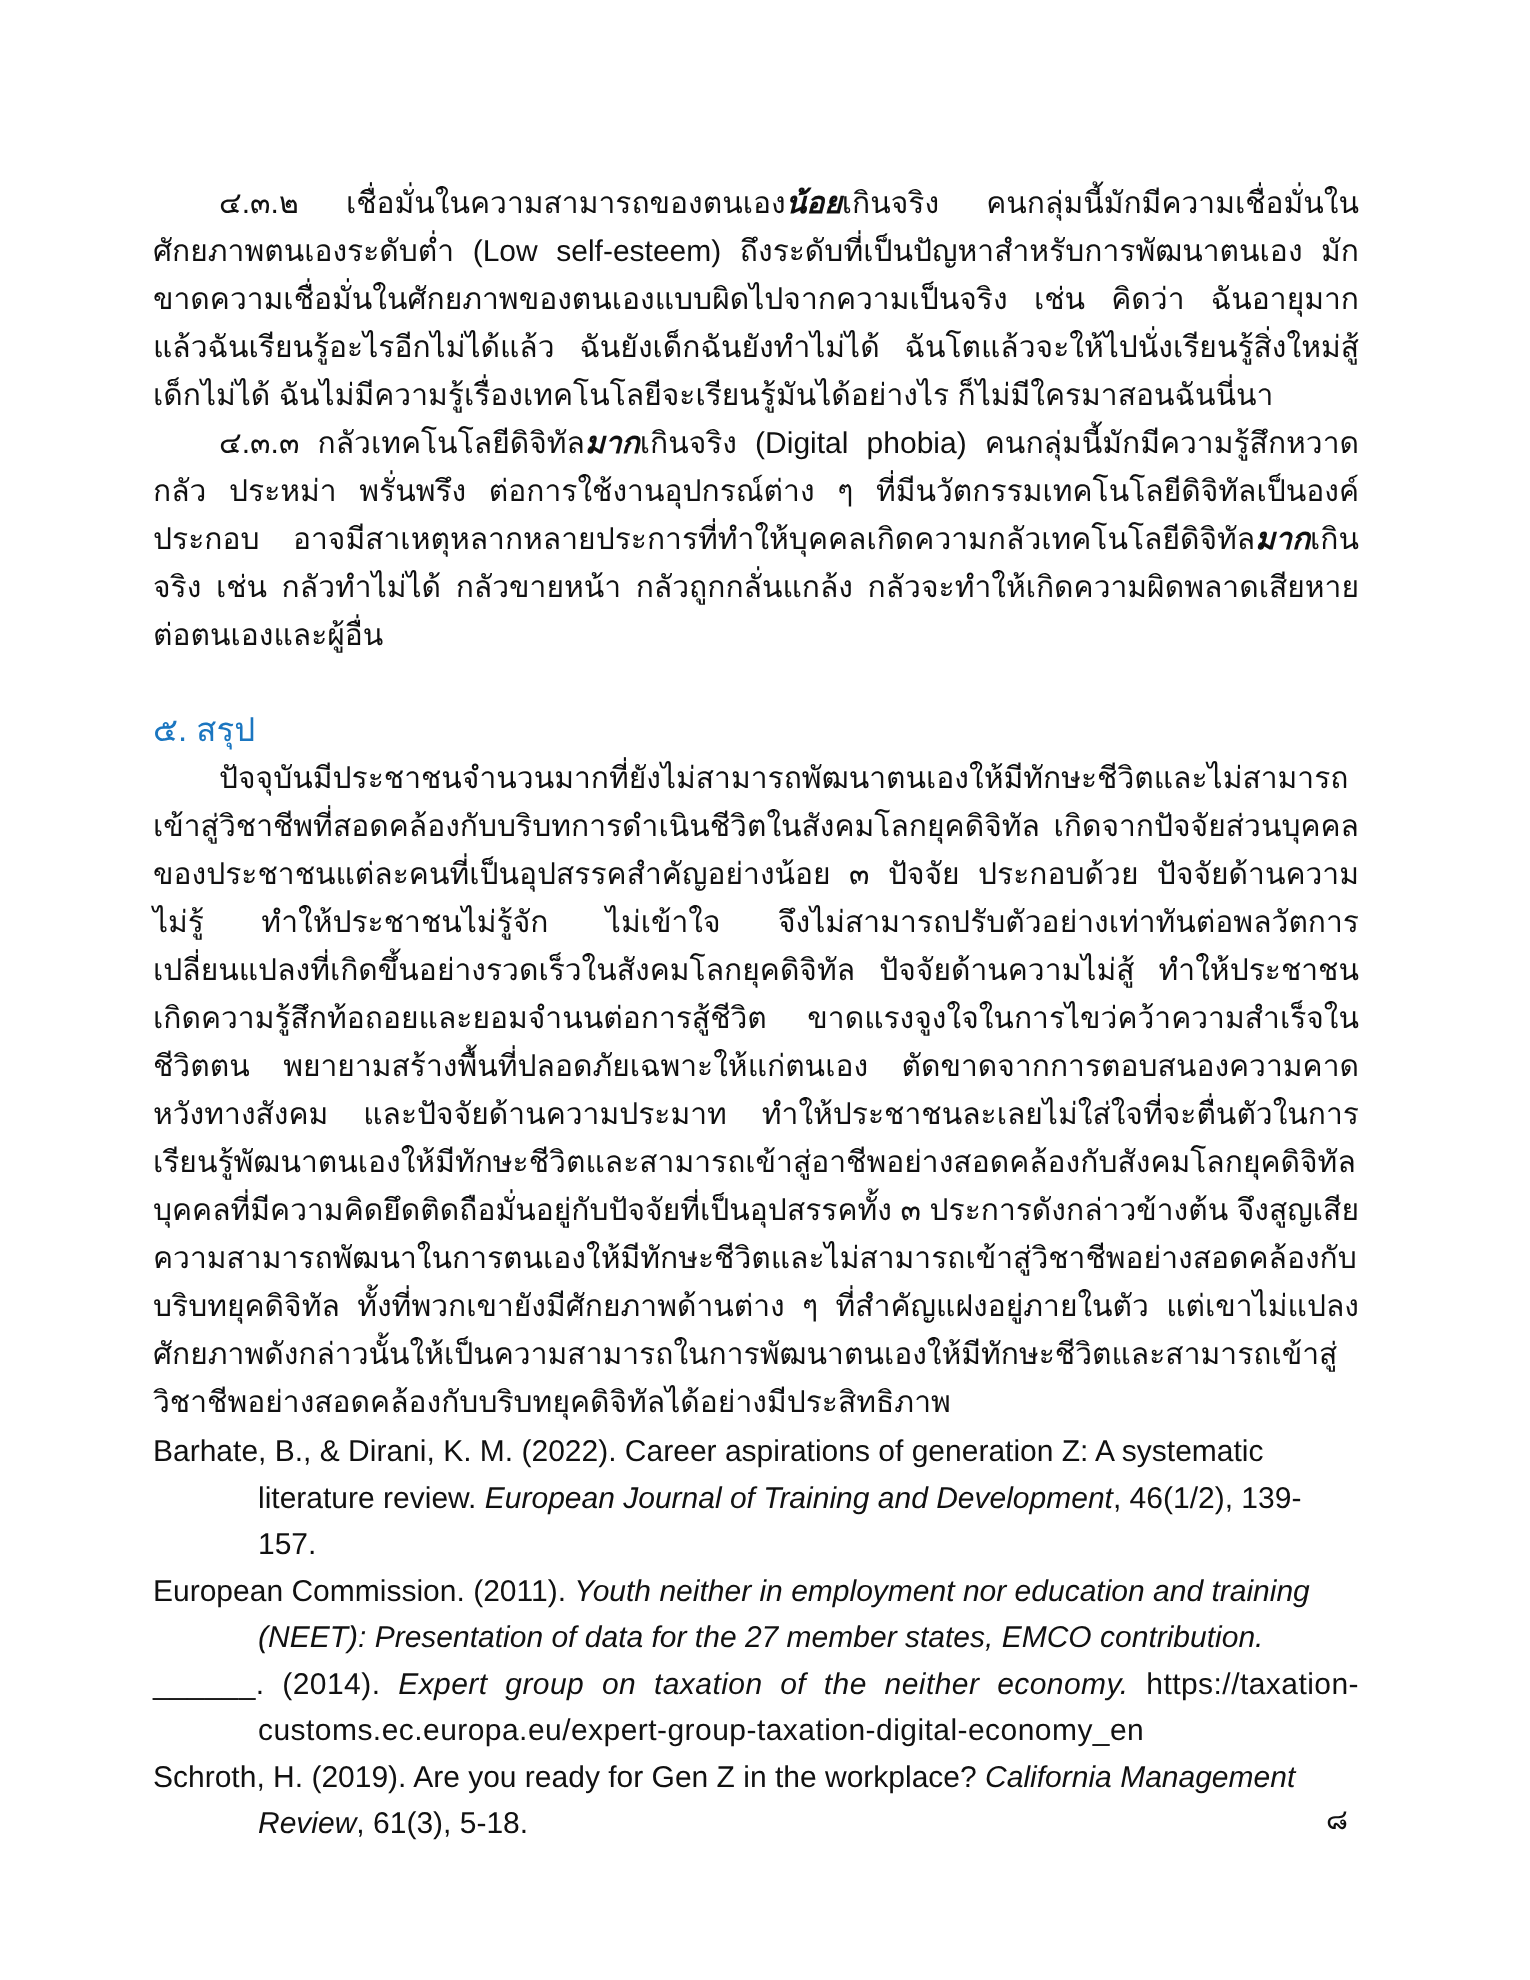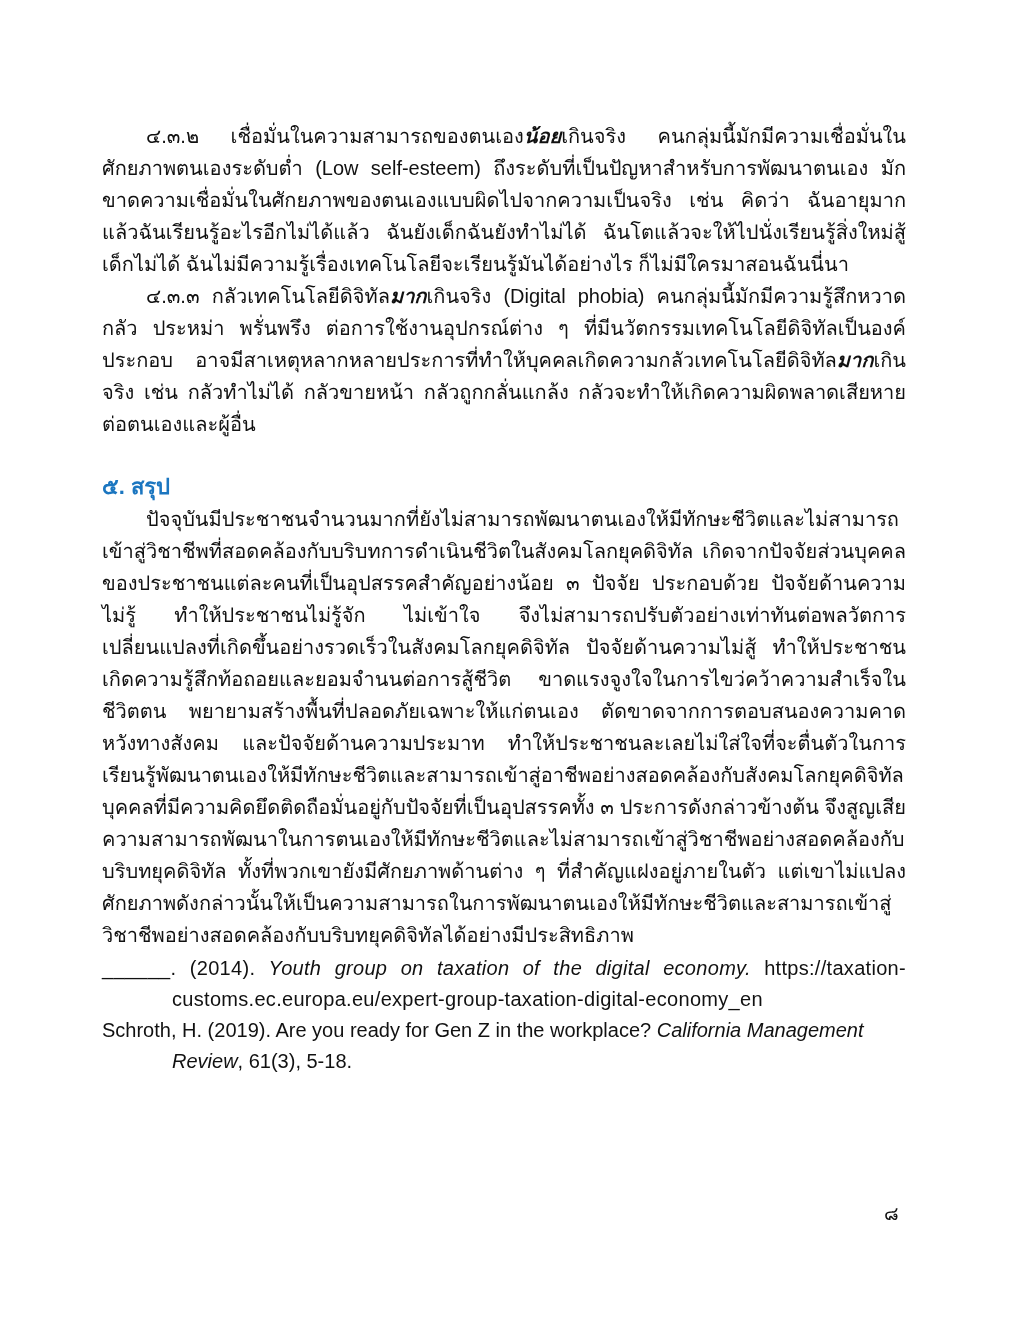--- a/index.html
+++ b/index.html
@@ -35,21 +35,21 @@
     font-weight: bold;
     font-style: italic;
   }
   .i {
     font-style: italic;
   }
   .section-heading {
     margin: 30px 0 0 0;
     font-size: 22px;
     line-height: 33px;
-    font-weight: bold;
+    font-weight: normal;
     color: var(--heading-blue, #1B76C0);
   }
   .section-heading.refs {
     margin-top: 14px;
   }
   .references {
     margin-top: 2px;
   }
   .ref {
     margin: 0;
@@ -83,23 +83,25 @@
 
     <p class="body-para indent"><span>๔.๓.๓ กลัวเทคโนโลยีดิจิทัล</span><span class="bi">มาก</span><span>เกินจริง (Digital phobia)  คนกลุ่มนี้มักมีความรู้สึกหวาดกลัว ประหม่า พรั่นพรึง ต่อการใช้งานอุปกรณ์ต่าง ๆ ที่มีนวัตกรรมเทคโนโลยีดิจิทัลเป็นองค์ประกอบ อาจมีสาเหตุหลากหลายประการที่ทำให้บุคคลเกิดความกลัวเทคโนโลยีดิจิทัล</span><span class="bi">มาก</span><span>เกินจริง เช่น กลัวทำไม่ได้ กลัวขายหน้า กลัวถูกกลั่นแกล้ง กลัวจะทำให้เกิดความผิดพลาดเสียหายต่อตนเองและผู้อื่น</span></p>
 
     <h2 class="section-heading">๕. สรุป</h2>
 
     <p class="body-para indent">ปัจจุบันมีประชาชนจำนวนมากที่ยังไม่สามารถพัฒนาตนเองให้มีทักษะชีวิตและไม่สามารถเข้าสู่วิชาชีพที่สอดคล้องกับบริบทการดำเนินชีวิตในสังคมโลกยุคดิจิทัล เกิดจากปัจจัยส่วนบุคคลของประชาชนแต่ละคนที่เป็นอุปสรรคสำคัญอย่างน้อย ๓ ปัจจัย ประกอบด้วย ปัจจัยด้านความไม่รู้ ทำให้ประชาชนไม่รู้จัก ไม่เข้าใจ จึงไม่สามารถปรับตัวอย่างเท่าทันต่อพลวัตการเปลี่ยนแปลงที่เกิดขึ้นอย่างรวดเร็วในสังคมโลกยุคดิจิทัล  ปัจจัยด้านความไม่สู้ ทำให้ประชาชนเกิดความรู้สึกท้อถอยและยอมจำนนต่อการสู้ชีวิต ขาดแรงจูงใจในการไขว่คว้าความสำเร็จในชีวิตตน พยายามสร้างพื้นที่ปลอดภัยเฉพาะให้แก่ตนเอง ตัดขาดจากการตอบสนองความคาดหวังทางสังคม  และปัจจัยด้านความประมาท ทำให้ประชาชนละเลยไม่ใส่ใจที่จะตื่นตัวในการเรียนรู้พัฒนาตนเองให้มีทักษะชีวิตและสามารถเข้าสู่อาชีพอย่างสอดคล้องกับสังคมโลกยุคดิจิทัล  บุคคลที่มีความคิดยึดติดถือมั่นอยู่กับปัจจัยที่เป็นอุปสรรคทั้ง ๓ ประการดังกล่าวข้างต้น จึงสูญเสียความสามารถพัฒนาในการตนเองให้มีทักษะชีวิตและไม่สามารถเข้าสู่วิชาชีพอย่างสอดคล้องกับบริบทยุคดิจิทัล ทั้งที่พวกเขายังมีศักยภาพด้านต่าง ๆ ที่สำคัญแฝงอยู่ภายในตัว แต่เขาไม่แปลงศักยภาพดังกล่าวนั้นให้เป็นความสามารถในการพัฒนาตนเองให้มีทักษะชีวิตและสามารถเข้าสู่วิชาชีพอย่างสอดคล้องกับบริบทยุคดิจิทัลได้อย่างมีประสิทธิภาพ</p>
 
 
     <div class="references">
 
+      <p class="ref"><span>Barhate, B., &amp; Dirani, K. M. (2022). Career aspirations of generation Z: A systematic literature review. </span><span class="i">European Journal of Training and Development</span><span>, 46(1/2), 139-157.</span></p>
 
+      <p class="ref"><span>European Commission. (2011). </span><span class="i">Youth neither in employment nor education and training (NEET): Presentation of data for the 27 member states, EMCO contribution.</span><span></span></p>
 
-      <p class="ref spaced"><span>______. (2014). </span><span class="i">Youth group on taxation of the digital economy.</span><span> https://taxation-customs.ec.europa.eu/expert-group-taxation-digital-economy_en</span></p>
+      <p class="ref spaced"><span>______. (2014). </span><span class="i">Expert group on taxation of the neither economy.</span><span> https://taxation-customs.ec.europa.eu/expert-group-taxation-digital-economy_en</span></p>
 
       <p class="ref"><span>Schroth, H. (2019). Are you ready for Gen Z in the workplace? </span><span class="i">California Management Review</span><span>, 61(3), 5-18.</span></p>
     </div>
 
   </div>
 
   <div class="page-number">๘</div>
 </div>
 
 </body></html>

